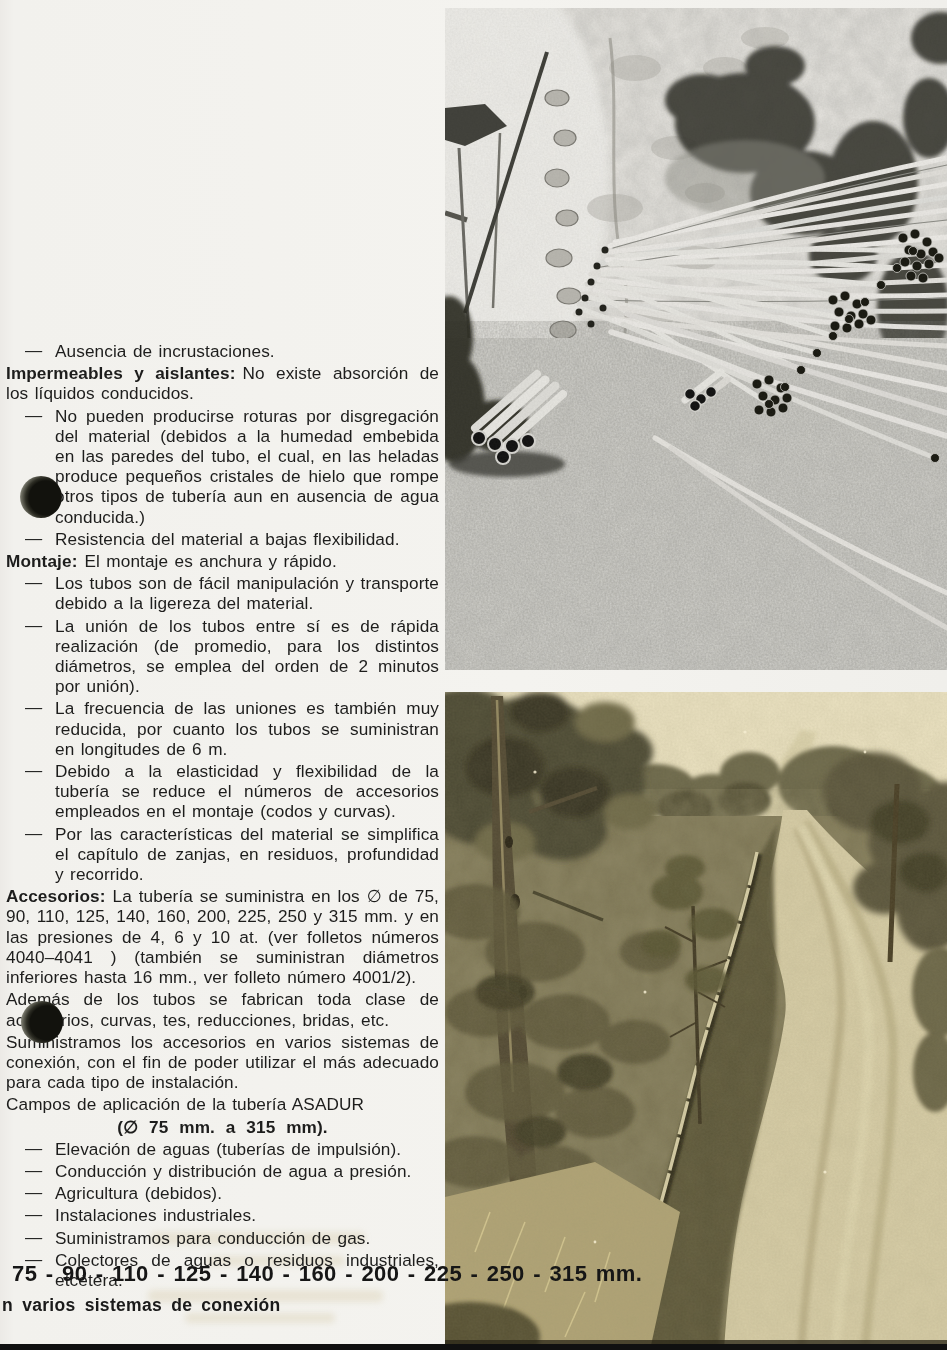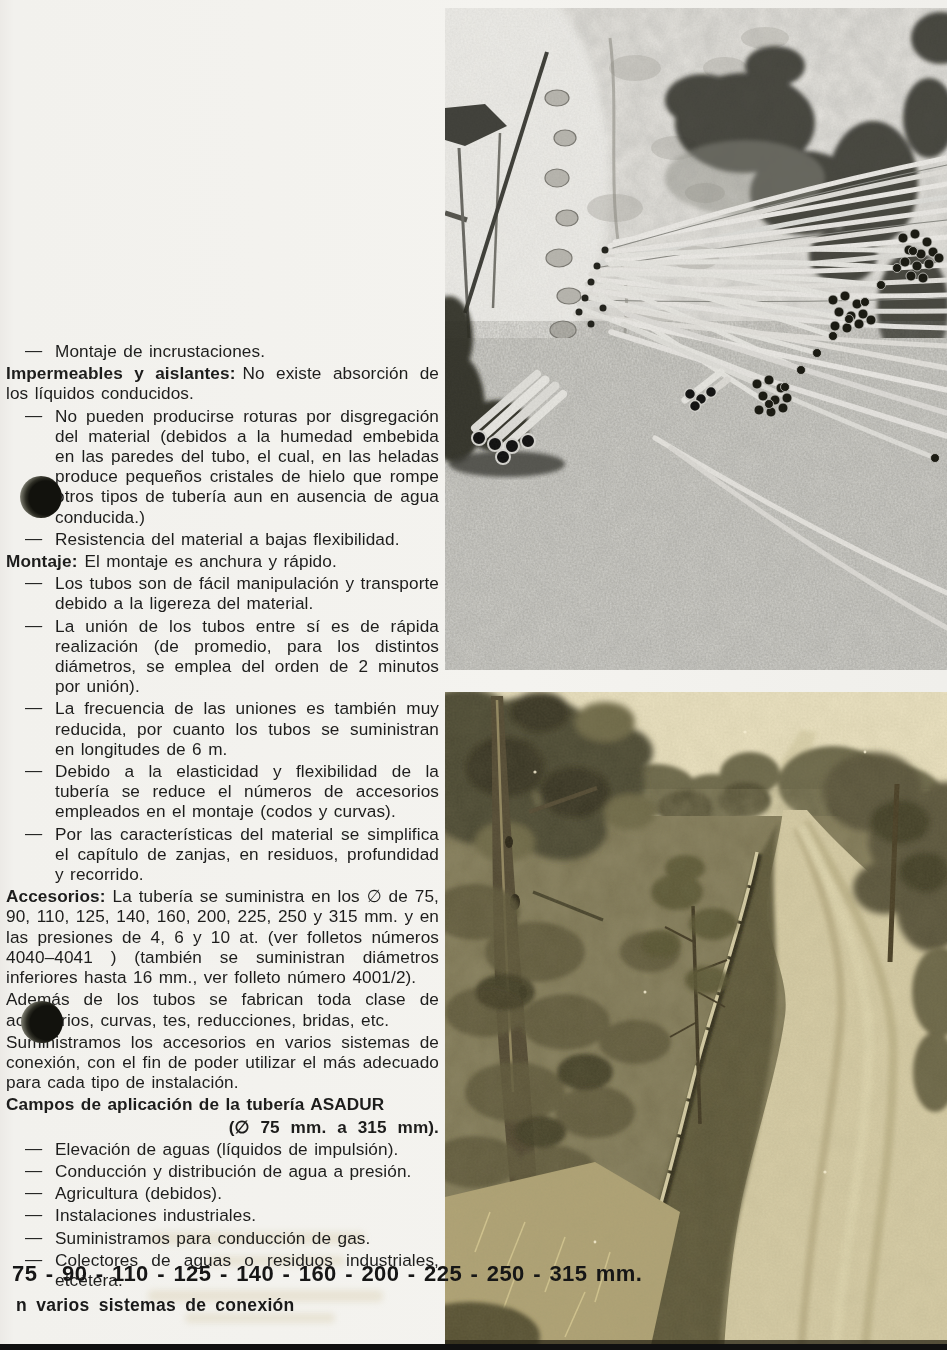--- a/index.html
+++ b/index.html
@@ -7,27 +7,27 @@
   .page{position:relative;width:947px;height:1350px;overflow:hidden;
         background:linear-gradient(90deg,#eceae6 0,#f2f1ed 14px,#f4f3ef 55%,#f0efeb 100%);
         font-family:"Liberation Sans",sans-serif;}
   
   .text-col{position:absolute;left:6px;top:341px;width:433px;color:#1d1d1c;
             font-size:17.2px;line-height:20.2px;text-align:justify;word-spacing:1.5px;letter-spacing:.1px;z-index:2;}
   .blk{margin:0 0 2px 0;}
   .b{position:relative;padding-left:49px;}
   .dash{position:absolute;left:19px;top:-1px;}
   .lead{font-weight:bold;margin-right:7px;}
-  .h{font-weight:bold;text-align:left;}
-  .h2{font-weight:bold;text-align:right;word-spacing:6px;}
+  .h{font-weight:normal;text-align:left;}
+  .h2{font-weight:bold;text-align:center;word-spacing:6px;}
   
   .f1{position:absolute;left:12px;top:1261px;font-weight:bold;font-size:22px;color:#161616;
       letter-spacing:.4px;word-spacing:2px;z-index:2;white-space:nowrap;}
   .f2{position:absolute;left:2px;top:1295px;font-weight:bold;font-size:17.5px;color:#1a1a1a;
-      letter-spacing:.3px;word-spacing:4px;z-index:2;white-space:nowrap;margin-left:14px;}
+      letter-spacing:.3px;word-spacing:4px;z-index:2;white-space:nowrap;}
   
   .photo{position:absolute;overflow:hidden;z-index:1;}
   .photo-top{left:445px;top:8px;width:502px;height:662px;background:#e6e4df;}
   .photo-bottom{left:445px;top:692px;width:502px;height:658px;background:#e9e0bf;}
   
   .hole{position:absolute;width:42px;height:42px;border-radius:50%;z-index:5;
         background:radial-gradient(circle at 62% 52%, #12120d 0 50%, #2e2e25 60%, #6f6f63 73%, #c3c3b8 85%, rgba(243,242,238,0) 94%);}
   .hole1{left:20px;top:476px;}
   .hole2{left:21px;top:1001px;}
   
@@ -38,36 +38,36 @@
   .g4{left:185px;top:1313px;width:150px;height:10px;}
   
   .bottom-bar{position:absolute;left:0;top:1344px;width:947px;height:6px;background:#101010;z-index:6;}
 </style>
 </head>
 <body>
 
 <div class="page">
 
   <div class="text-col">
-    <div class="blk b"><span class="dash">—</span><span>Montaje de incrustaciones.</span></div>
+    <div class="blk b"><span class="dash">—</span><span>Ausencia de incrustaciones.</span></div>
     <div class="blk p"><b class="lead">Impermeables y aislantes:</b><span>No existe absorción de los líquidos conducidos.</span></div>
     <div class="blk b"><span class="dash">—</span><span>No pueden producirse roturas por disgregación del material (debidos a la humedad embebida en las paredes del tubo, el cual, en las heladas produce pequeños cristales de hielo que rompe otros tipos de tubería aun en ausencia de agua conducida.)</span></div>
     <div class="blk b"><span class="dash">—</span><span>Resistencia del material a bajas flexibilidad.</span></div>
     <div class="blk p"><b class="lead">Montaje:</b><span>El montaje es anchura y rápido.</span></div>
     <div class="blk b"><span class="dash">—</span><span>Los tubos son de fácil manipulación y transporte debido a la ligereza del material.</span></div>
     <div class="blk b"><span class="dash">—</span><span>La unión de los tubos entre sí es de rápida realización (de promedio, para los distintos diámetros, se emplea del orden de 2 minutos por unión).</span></div>
     <div class="blk b"><span class="dash">—</span><span>La frecuencia de las uniones es también muy reducida, por cuanto los tubos se suministran en longitudes de 6 m.</span></div>
     <div class="blk b"><span class="dash">—</span><span>Debido a la elasticidad y flexibilidad de la tubería se reduce el números de accesorios empleados en el montaje (codos y curvas).</span></div>
     <div class="blk b"><span class="dash">—</span><span>Por las características del material se simplifica el capítulo de zanjas, en residuos, profundidad y recorrido.</span></div>
     <div class="blk p"><b class="lead">Accesorios:</b><span>La tubería se suministra en los ∅ de 75, 90, 110, 125, 140, 160, 200, 225, 250 y 315 mm. y en las presiones de 4, 6 y 10 at. (ver folletos números 4040–4041 ) (también se suministran diámetros inferiores hasta 16 mm., ver folleto número 4001/2).</span></div>
     <div class="blk p"><span>Además de los tubos se fabrican toda clase de accesorios, curvas, tes, reducciones, bridas, etc.</span></div>
     <div class="blk p"><span>Suministramos los accesorios en varios sistemas de conexión, con el fin de poder utilizar el más adecuado para cada tipo de instalación.</span></div>
     <div class="blk h">Campos de aplicación de la tubería ASADUR</div>
     <div class="blk h2">(∅ 75 mm. a 315 mm).</div>
-    <div class="blk b"><span class="dash">—</span><span>Elevación de aguas (líquidos de impulsión).</span></div>
+    <div class="blk b"><span class="dash">—</span><span>Elevación de aguas (tuberías de impulsión).</span></div>
     <div class="blk b"><span class="dash">—</span><span>Conducción y distribución de agua a presión.</span></div>
     <div class="blk b"><span class="dash">—</span><span>Agricultura (debidos).</span></div>
     <div class="blk b"><span class="dash">—</span><span>Instalaciones industriales.</span></div>
     <div class="blk b"><span class="dash">—</span><span>Suministramos para conducción de gas.</span></div>
     <div class="blk b"><span class="dash">—</span><span>Colectores de aguas o residuos industriales, etcétera.</span></div>
   </div>
 
   <div class="f1">75 - 90 - 110 - 125 - 140 - 160 - 200 - 225 - 250 - 315 mm.</div>
   <div class="f2">n varios sistemas de conexión</div>
 

